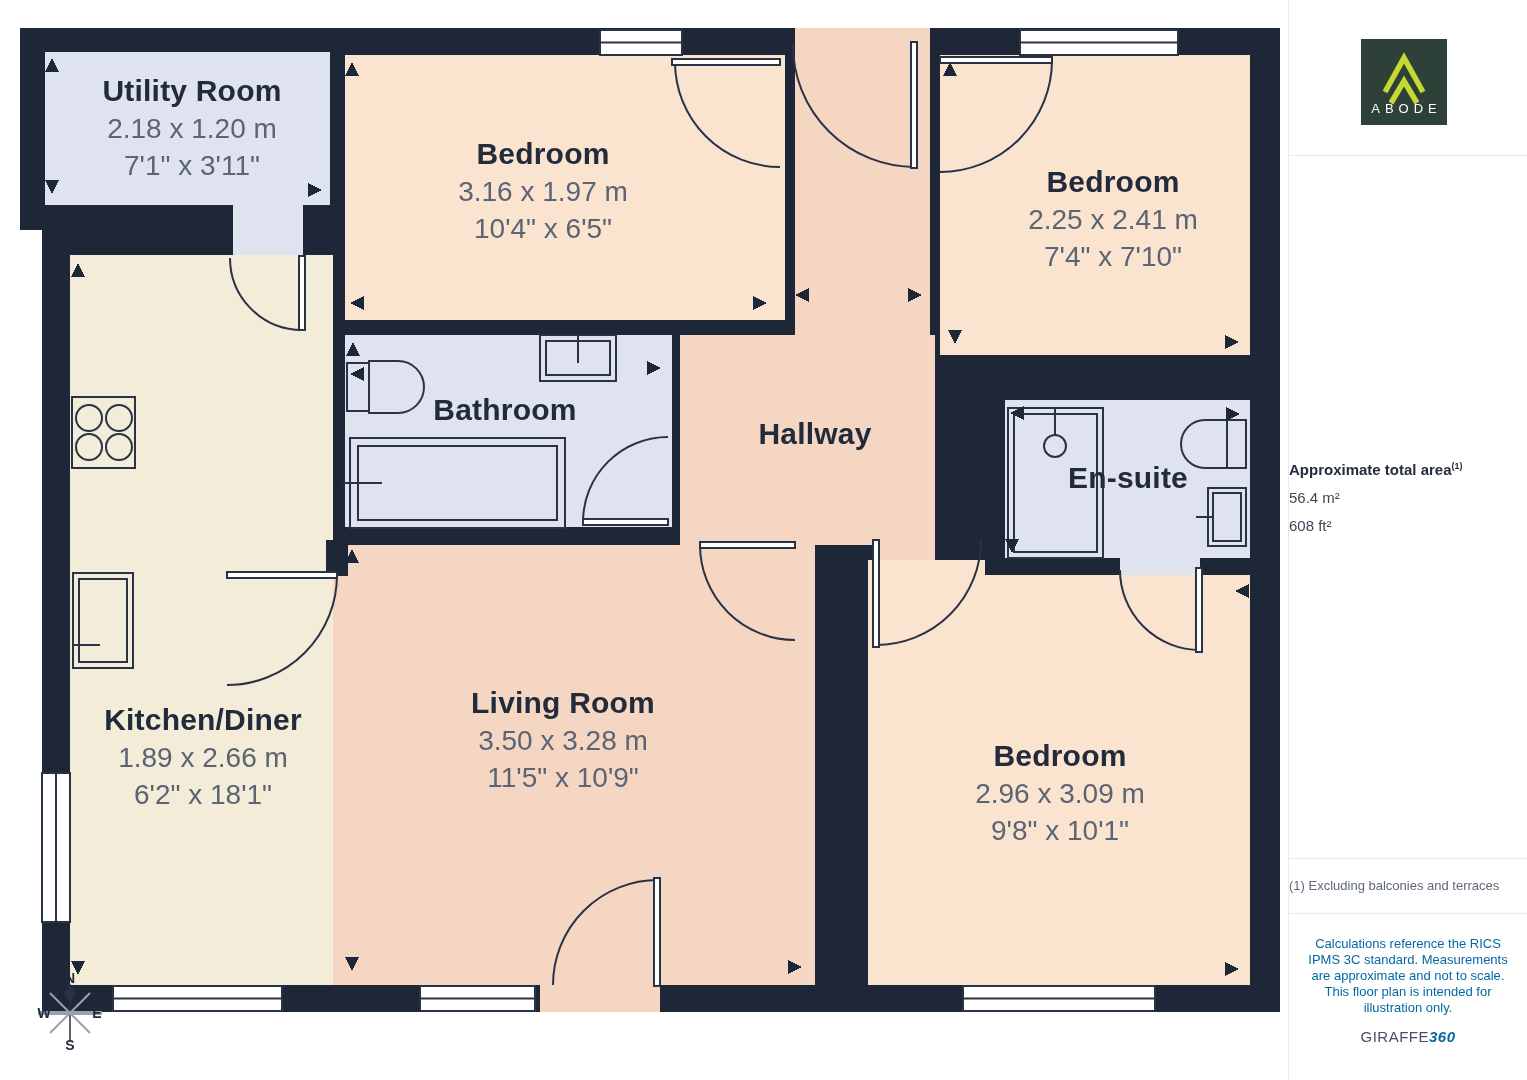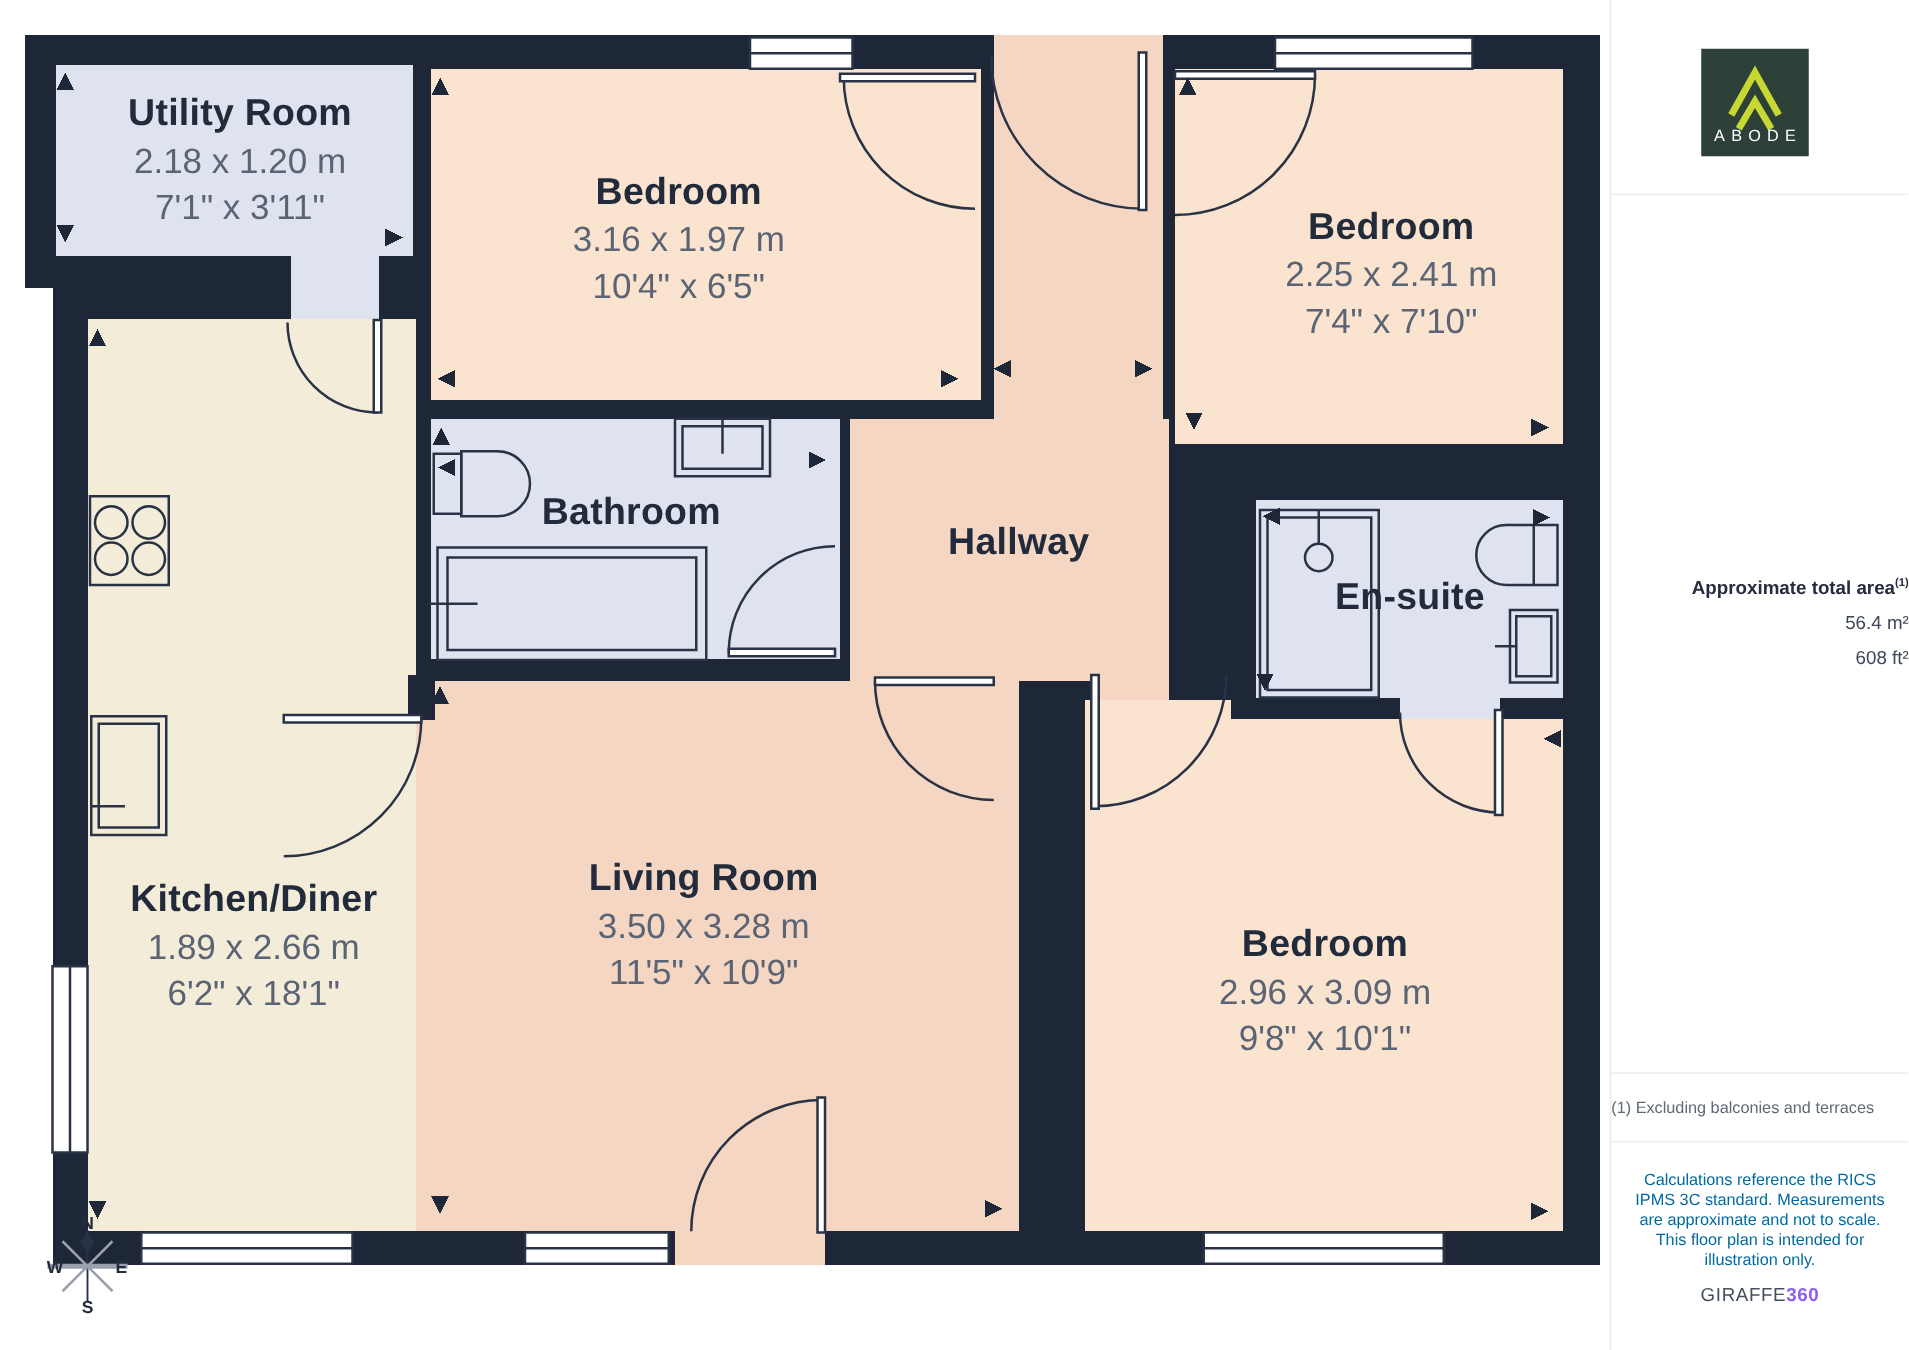--- a/index.html
+++ b/index.html
@@ -7,28 +7,28 @@
   svg.plan{position:absolute;left:0;top:0;}
   .room-label{position:absolute;transform:translate(-50%,-50%);text-align:center;white-space:nowrap;color:#222b3b;z-index:5;}
   .room-name{font-size:30px;font-weight:700;letter-spacing:.2px;}
   .room-dim{font-size:28px;color:#5b6474;margin-top:5px;}
   .compass-letter{position:absolute;transform:translate(-50%,-50%);font-size:14px;font-weight:700;color:#232c3c;z-index:6;}
   .v-divider{position:absolute;left:1288px;top:0;width:1px;height:1080px;background:#e7eaee;}
   .h-divider{position:absolute;left:1289px;width:238px;height:1px;background:#e7eaee;}
   .logo{position:absolute;left:1361px;top:39px;width:86px;height:86px;background:#2e4138;z-index:5;}
   .logo svg{position:absolute;left:0;top:0;}
   .logo-text{position:absolute;left:0;bottom:9px;width:100%;text-align:center;color:#ffffff;font-size:13px;font-weight:500;letter-spacing:5px;text-indent:5px;}
-  .area-block{position:absolute;left:1289px;top:461px;width:238px;text-align:right;color:#242c3d;z-index:5;}
+  .area-block{position:absolute;left:1289px;top:461px;width:238px;text-align:left;color:#242c3d;z-index:5;}
   .area-title{font-size:15px;font-weight:700;}
   .area-title sup{font-size:9px;}
   .area-val{font-size:15px;color:#3e4756;margin-top:11px;}
   .footnote{position:absolute;left:1289px;top:878px;width:238px;text-align:left;font-size:13px;color:#5e6977;z-index:5;}
   .disclaimer{position:absolute;left:1303px;top:936px;width:210px;text-align:center;font-size:13px;line-height:16px;color:#0369a1;z-index:5;}
   .provider{position:absolute;left:1289px;top:1028px;width:238px;text-align:center;font-size:15px;color:#454f5e;letter-spacing:.5px;z-index:5;}
-  .provider b{color:#8b5cf6;font-weight:700;}
+  .provider b{color:#0369a1;font-weight:700;font-style:italic;}
 </style>
 </head>
 <body>
 
 <div class="canvas">
 
   <svg class="plan" width="1527" height="1080" viewBox="0 0 1527 1080" shape-rendering="crispEdges">
 
     <path d="M20 28 H1280 V1012 H42 V230 H20 Z" fill="#1e2738"></path>
 

